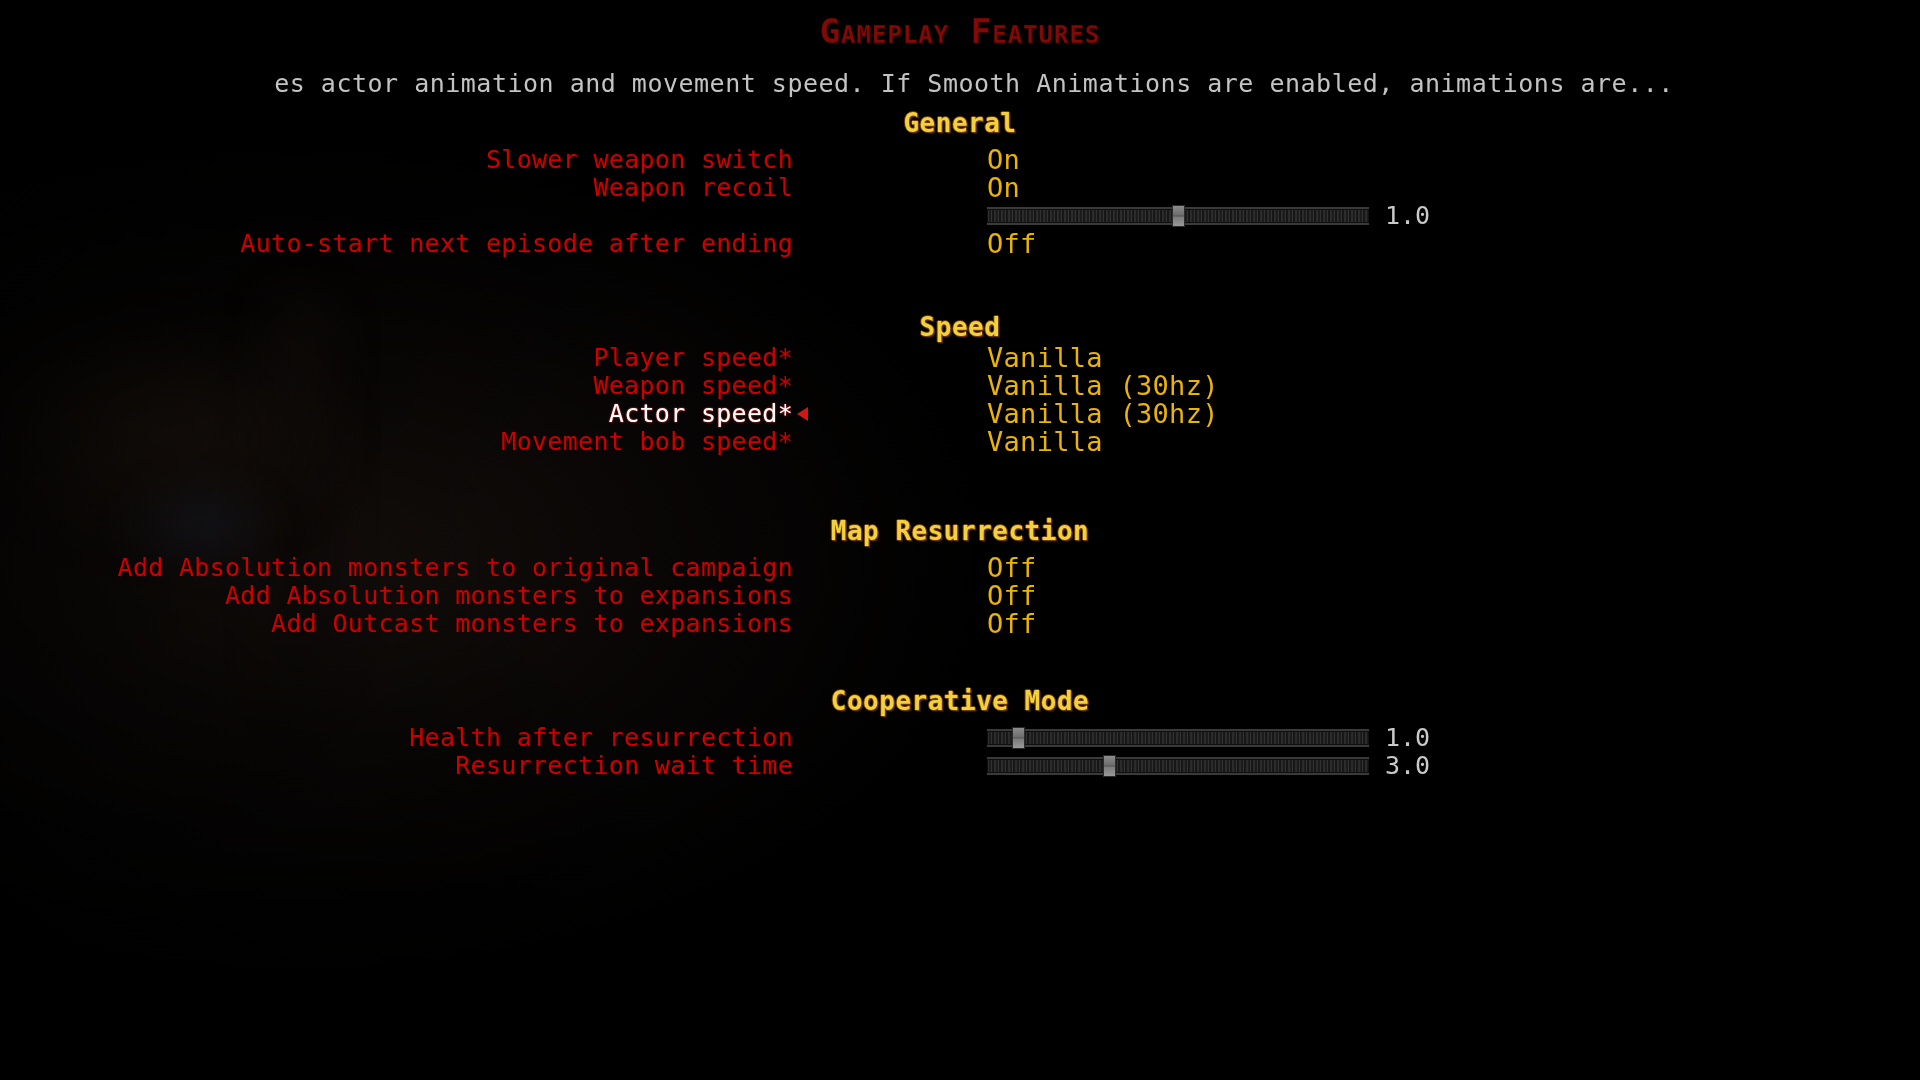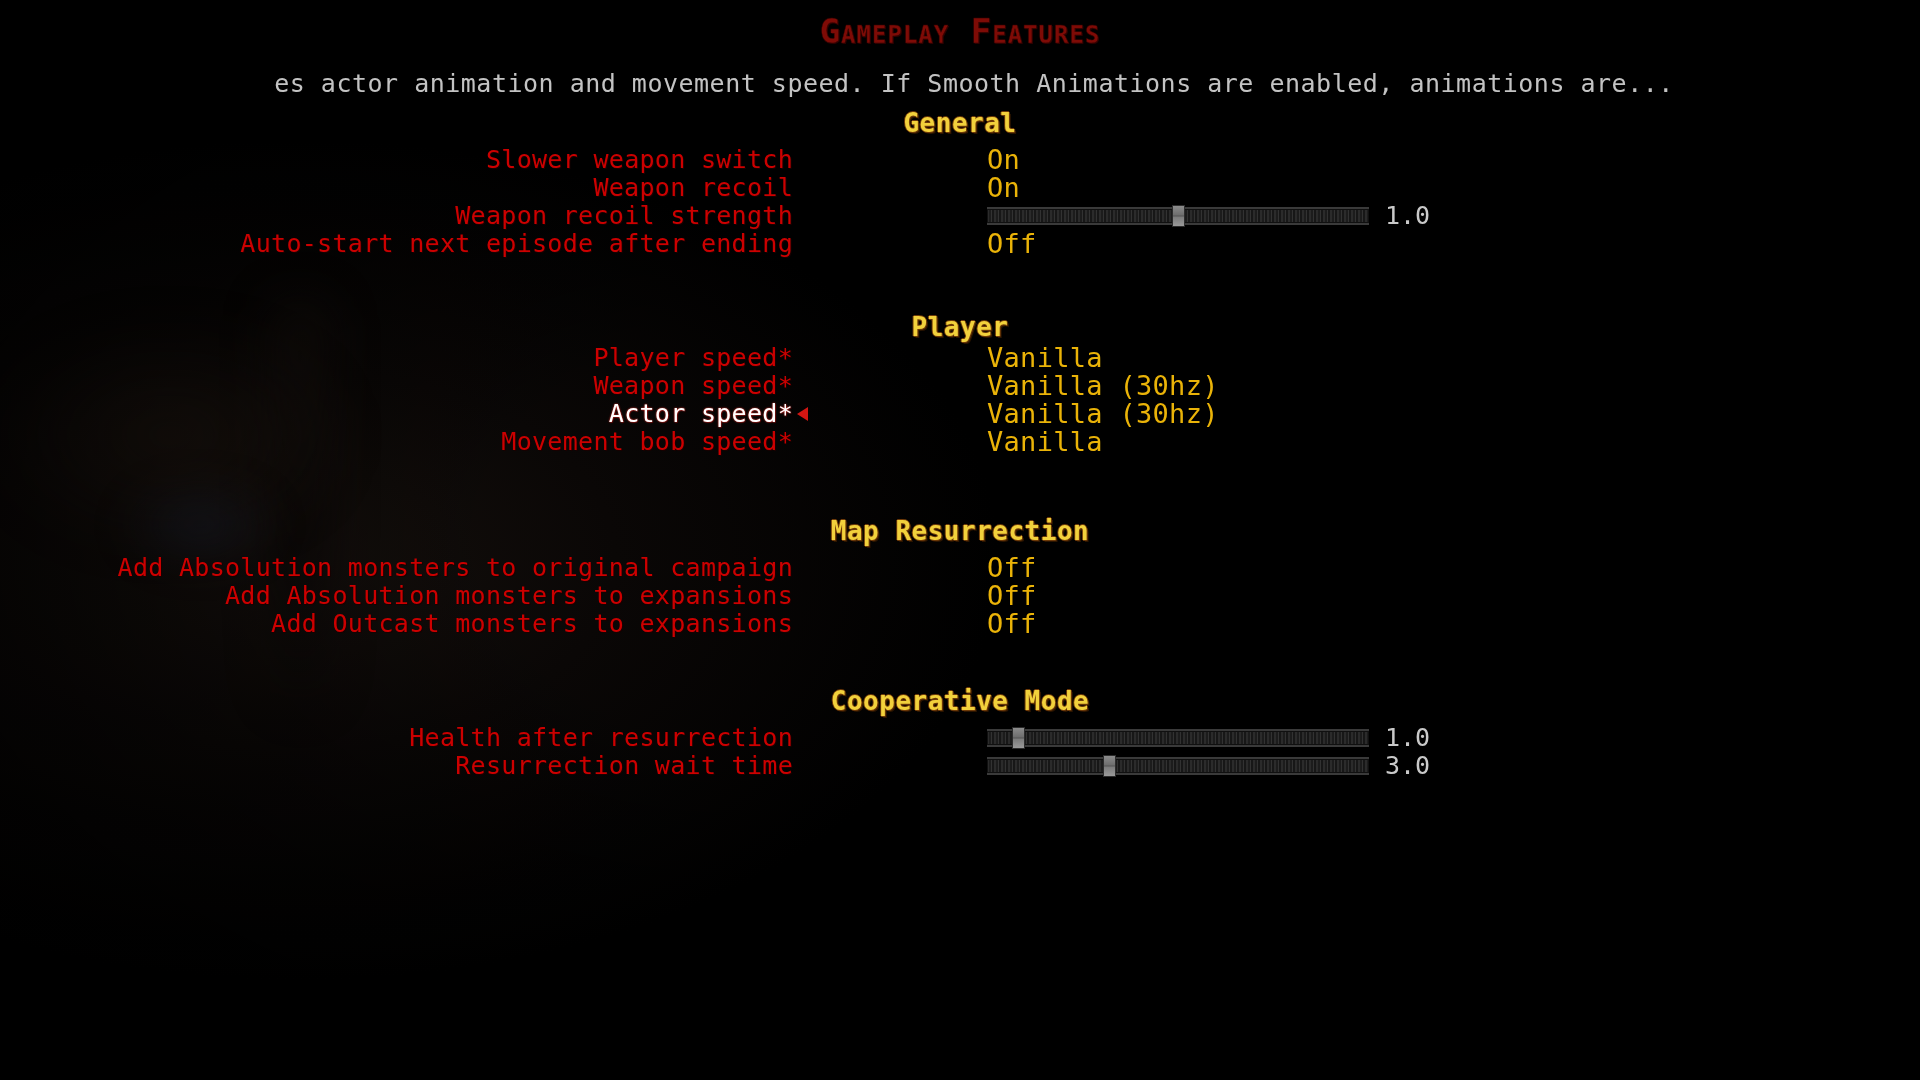--- a/index.html
+++ b/index.html
@@ -240,35 +240,34 @@
           <div style="margin-top: 8px;">
             <div class="opt-row">
               <div class="opt-label">Slower weapon switch</div>
               <div class="opt-value">On</div>
             </div>
             <div class="opt-row">
               <div class="opt-label">Weapon recoil</div>
               <div class="opt-value">On</div>
             </div>
             <div class="opt-row">
-              <div class="opt-label">Weapon recoil strength</div>
               <div class="slider-wrap">
                 <div class="slider-track"></div>
                 <div class="slider-thumb" style="left: 50%;"></div>
               </div>
               <div class="slider-value">1.0</div>
             </div>
             <div class="opt-row">
               <div class="opt-label">Auto-start next episode after ending</div>
               <div class="opt-value">Off</div>
             </div>
           </div>
         </div>
         <div class="group" style="top: 312px;">
-          <div class="group-heading">Player</div>
+          <div class="group-heading">Speed</div>
           <div style="margin-top: 2px;">
             <div class="opt-row">
               <div class="opt-label">Player speed*</div>
               <div class="opt-value">Vanilla</div>
             </div>
             <div class="opt-row">
               <div class="opt-label">Weapon speed*</div>
               <div class="opt-value">Vanilla (30hz)</div>
             </div>
             <div class="opt-row selected">

